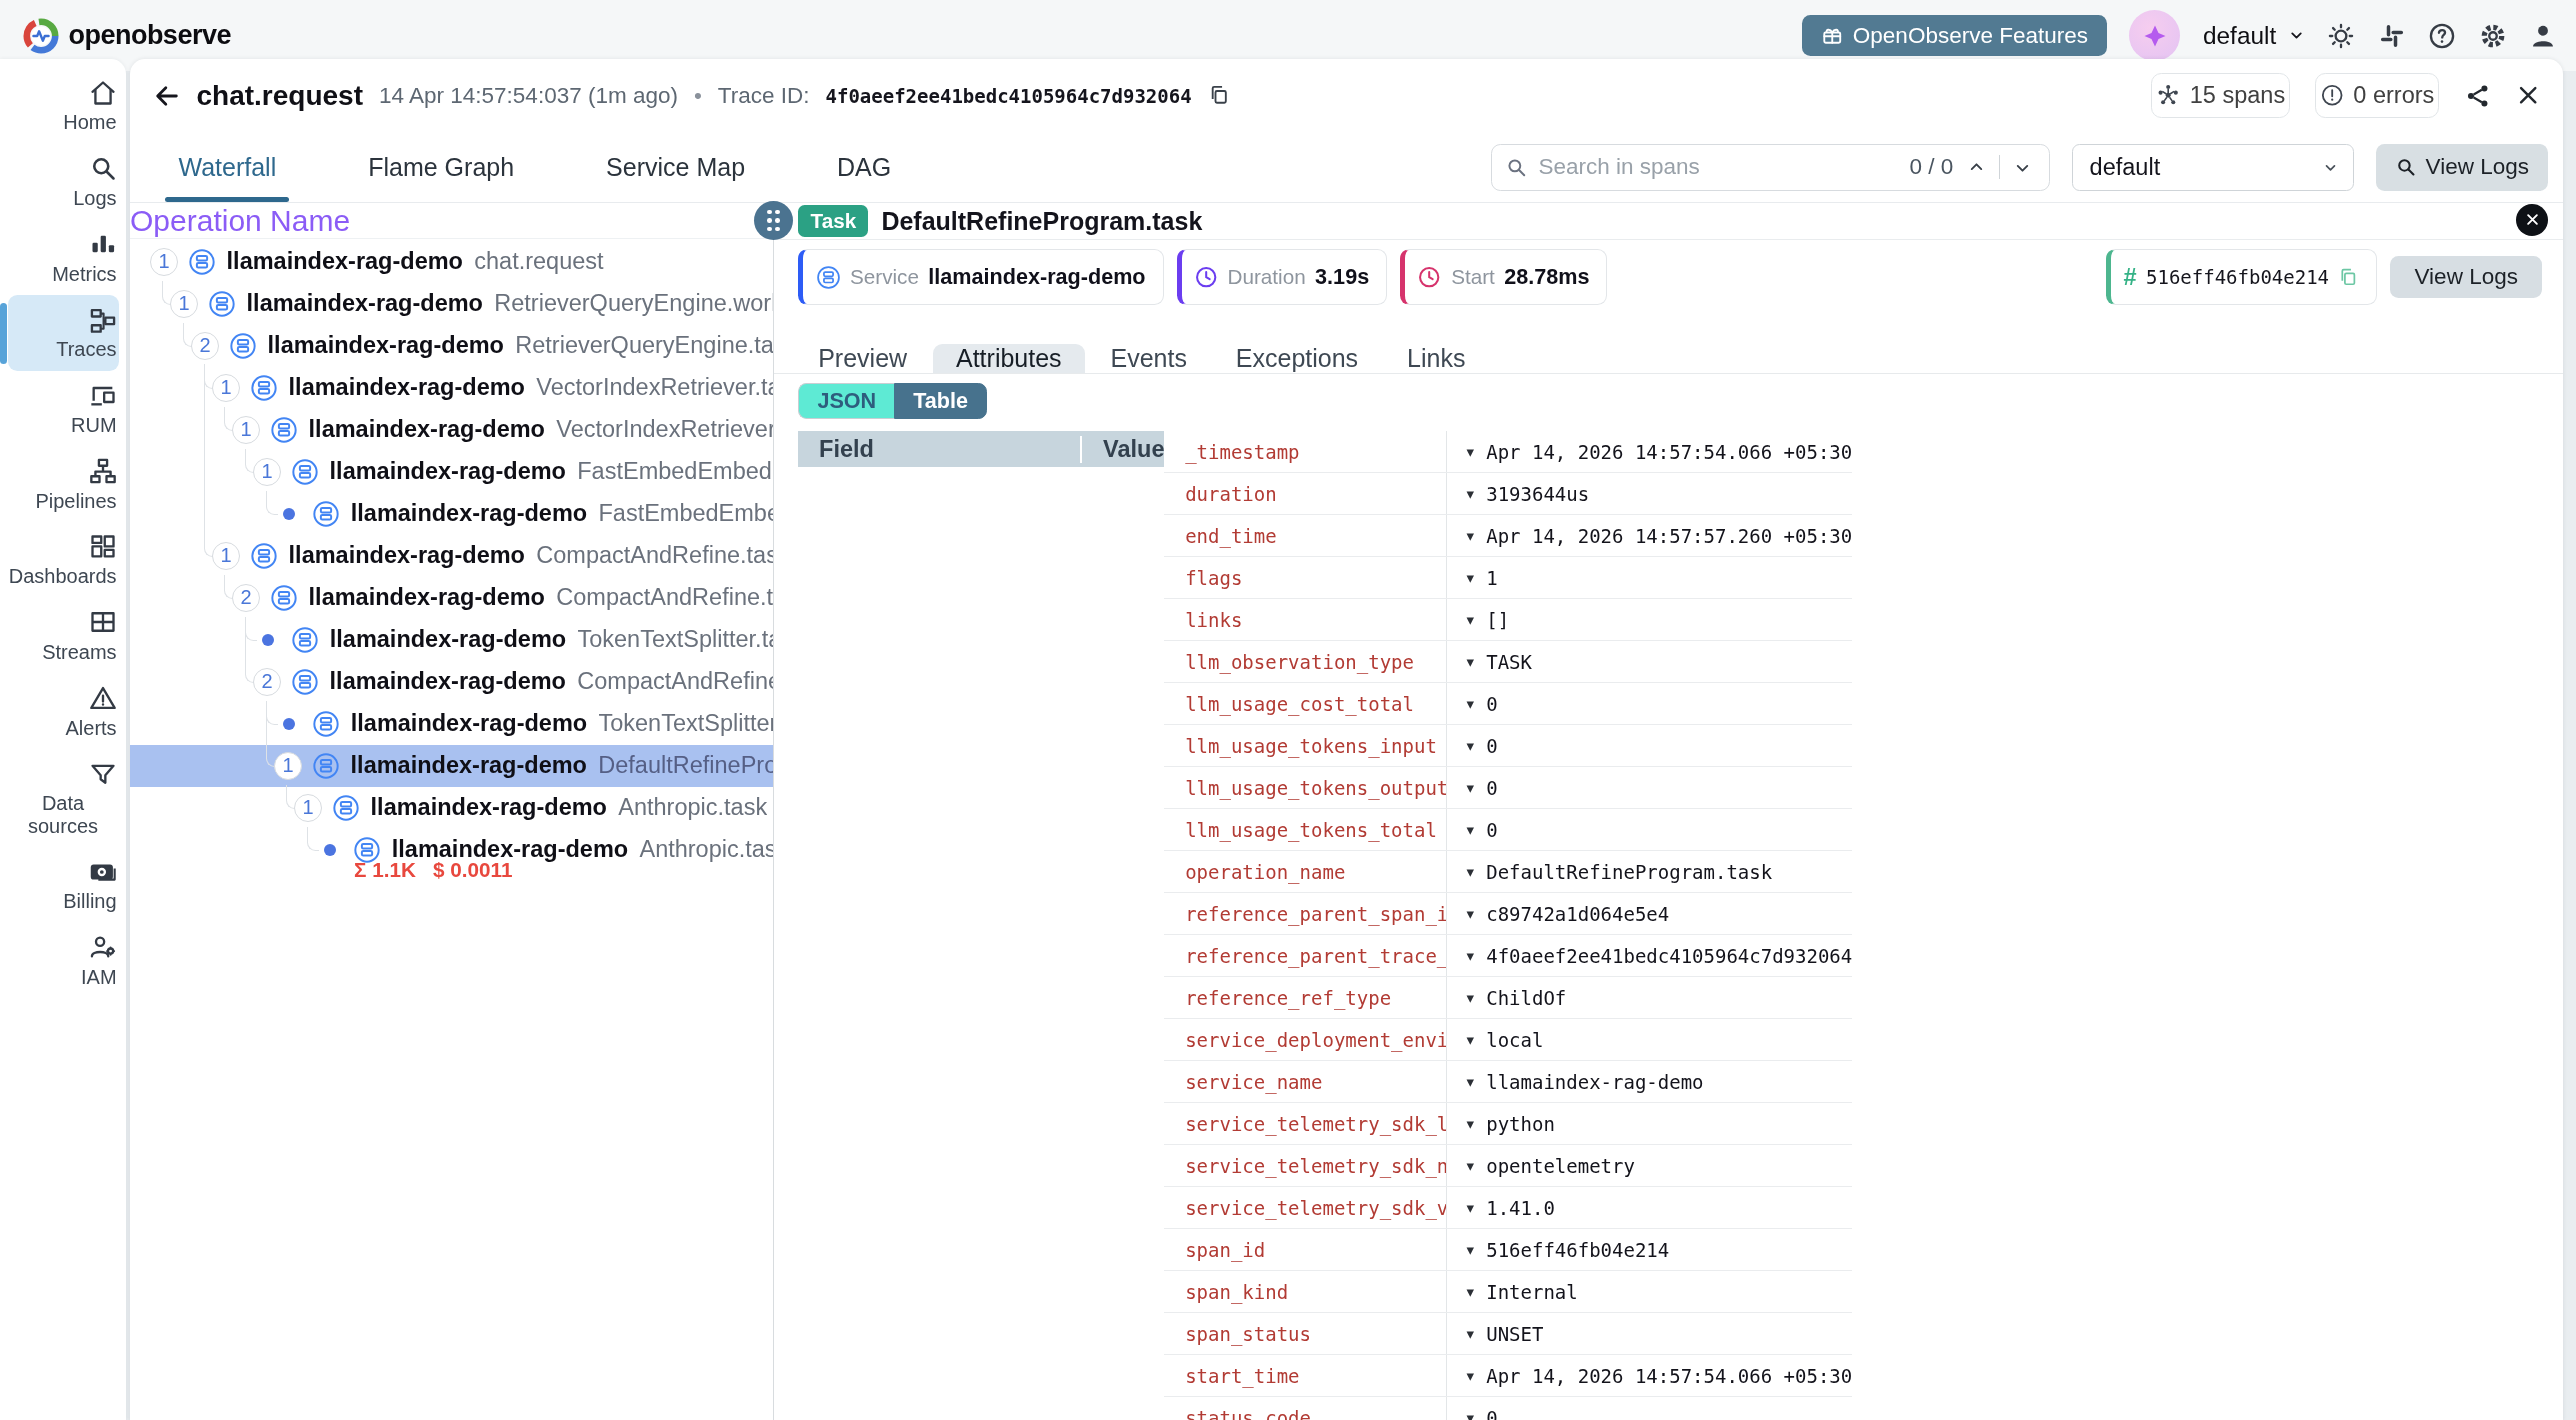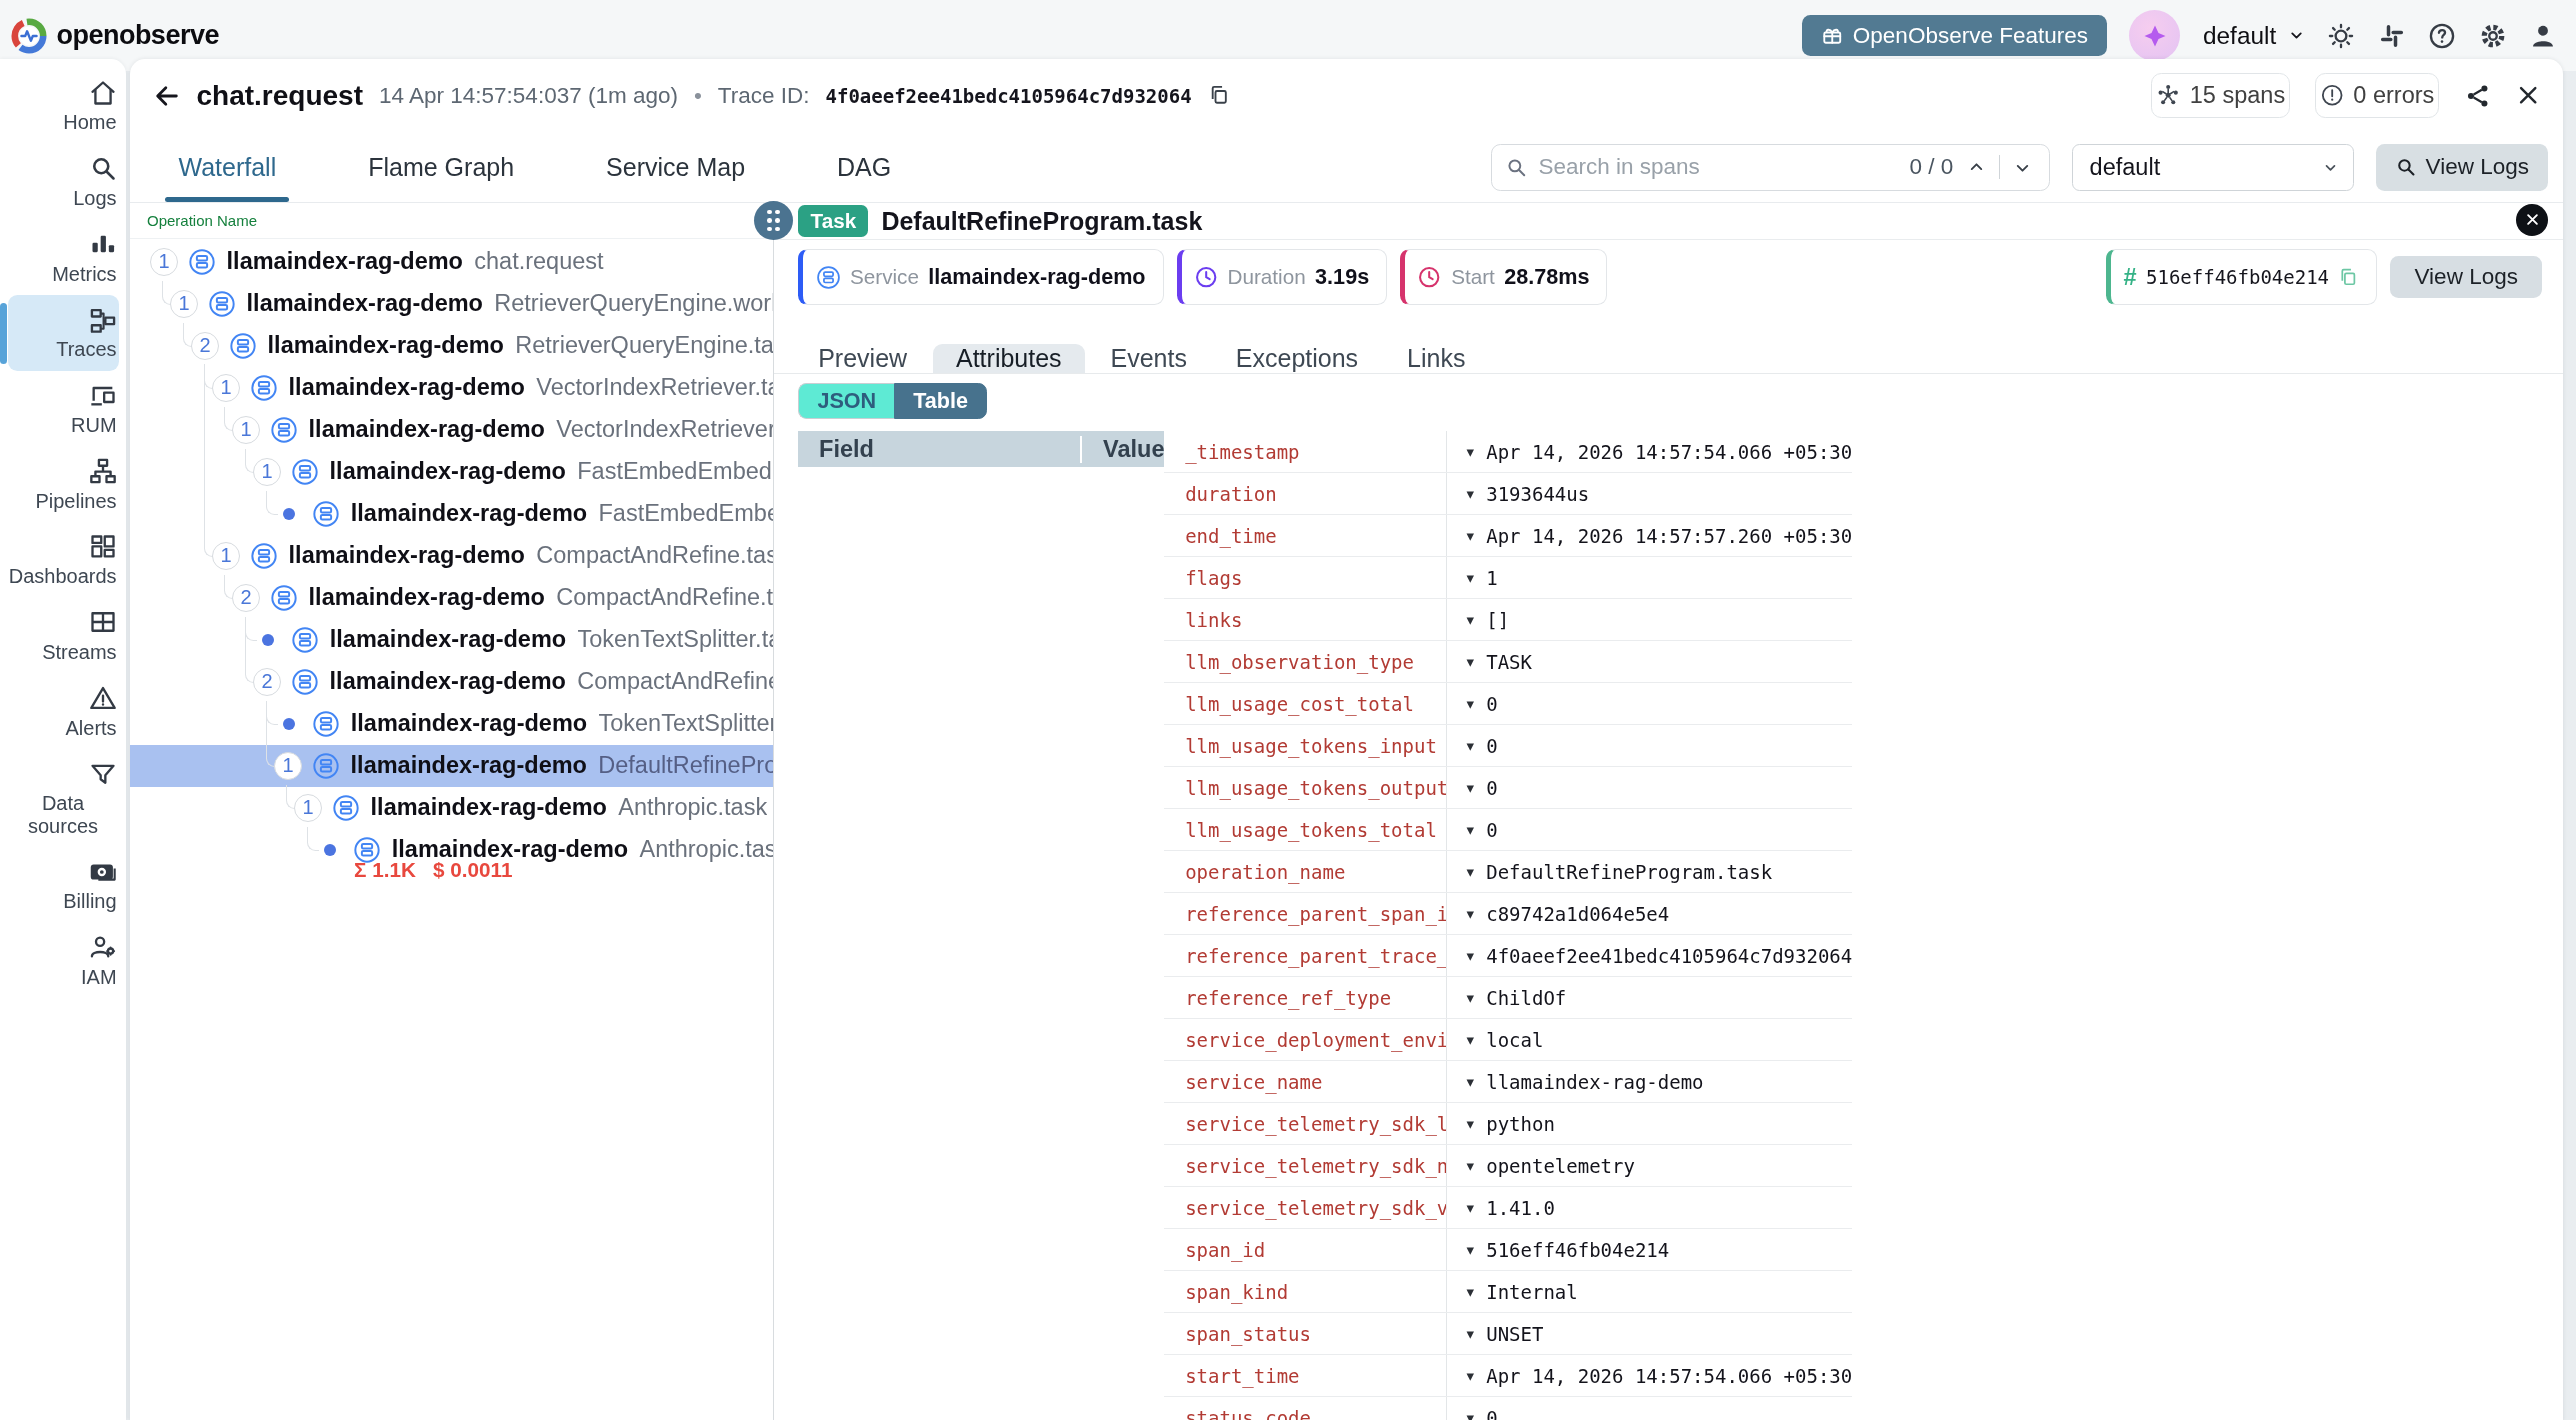--- a/index.html
+++ b/index.html
@@ -1,21 +1,21 @@
 <!DOCTYPE html>
 <html style="font-size:15px"><head>
 <meta charset="utf-8">
 <style>
   html,body{margin:0;padding:0}
   body{width:2576px;height:1420px;background:#e9edf0;font-family:"Liberation Sans",sans-serif;color:#181821;overflow:hidden;position:relative}
   svg{display:block}
   .mono{font-family:"DejaVu Sans Mono",monospace}
 
   
-  .topbar{height:71px;display:flex;align-items:center;justify-content:space-between;padding:0 19px 0 11px;background:#f5f7f8}
+  .topbar{height:71px;display:flex;align-items:center;justify-content:space-between;padding:0 19px 0 23px;background:#f5f7f8}
   .logo{display:flex;align-items:center;gap:9.4px;cursor:pointer}
   .logo-word{font-size:27px;font-weight:800;color:#0c0c10;letter-spacing:-0.5px}
   .topbar-right{display:flex;align-items:center;gap:22.5px}
   .features-btn{display:flex;align-items:center;gap:9.4px;height:41px;padding:0 19px;background:#527a92;border-radius:8.5px;color:#fff;font-size:22.5px;cursor:pointer}
   .sparkle-btn{width:51px;height:51px;border-radius:50%;background:radial-gradient(circle at 40% 35%,#f6cdef,#e3c3f3);display:flex;align-items:center;justify-content:center;cursor:pointer}
   .org-select{display:flex;align-items:center;gap:11.3px;font-size:24.4px;color:#0e0e12;cursor:pointer}
   .tb-icon{color:#363c45;cursor:pointer}
 
   
   .sidebar{position:absolute;left:0;top:59px;bottom:0;width:126px;background:#fff;border-top-right-radius:15px;box-shadow:0 0 4.7px rgba(30,40,50,.07);padding-top:9.4px;box-sizing:border-box}
@@ -51,21 +51,21 @@
   .searchbox input::placeholder{color:#99a1a9}
   .match-counter{font-size:22.5px;color:#4a5560;white-space:nowrap}
   .nav-chev{cursor:pointer;color:#394049;padding:0 3.8px}
   .vdiv{width:0.9px;height:24.4px;background:#cfd4d8}
   .stream-select{display:flex;align-items:center;justify-content:space-between;width:282px;height:47px;border:1.4px solid #cfd4d8;border-radius:7.5px;padding:0 13px 0 17px;font-size:23.5px;color:#14141c;box-sizing:border-box;cursor:pointer;background:#fff}
   .viewlogs-btn{display:flex;align-items:center;gap:9.4px;height:47px;padding:0 19px;background:#d8dfe3;border-radius:8.5px;font-size:22.5px;color:#1c2127;cursor:pointer}
 
   
   .content{flex:1;display:flex;min-height:0}
   .tree-panel{width:643px;flex:0 0 auto;border-right:1.9px solid #d8dcdf;overflow:hidden;position:relative}
-  .tree-head{height:35px;display:flex;align-items:center;padding-left:17px;font-size:15px;color:#15803d;border-bottom:0.9px solid #eef1f3}
+  .tree-head{height:35px;display:flex;align-items:center;font-size:30px;color:#8b5cf6;border-bottom:0.9px solid #eef1f3}
   .tree-rows{padding-top:1.9px}
   .tree-row{position:relative;height:42px;display:flex;align-items:center;gap:10.3px;padding-left:var(--ind);cursor:pointer}
   .tree-row.selected{background:#a9c1f0}
   .elbow{position:absolute;left:calc(var(--ind) - 8.5px);width:11.3px;border-left:1.9px solid #dee2e6;border-bottom:1.9px solid #dee2e6;border-bottom-left-radius:8.5px;bottom:50%;margin-bottom:-0.9px;pointer-events:none}
   .badge{width:28px;height:28px;border:1.9px solid #d7dbdf;background:#fff;border-radius:50%;display:flex;align-items:center;justify-content:center;font-size:20px;color:#4a77d8;flex:0 0 auto;box-sizing:border-box;z-index:1}
   .badge.bullet{width:12.2px;height:12.2px;border:none;background:#4b74e0;margin:0 7.5px 0 8.5px;font-size:0}
   .svc-icon{flex:0 0 auto;z-index:1}
   .texts{display:flex;gap:11.3px;white-space:nowrap;overflow:hidden}
   .svc{font-weight:700;font-size:23.5px;color:#0f0f16}
   .op{font-size:23.5px;color:#6a717c}

